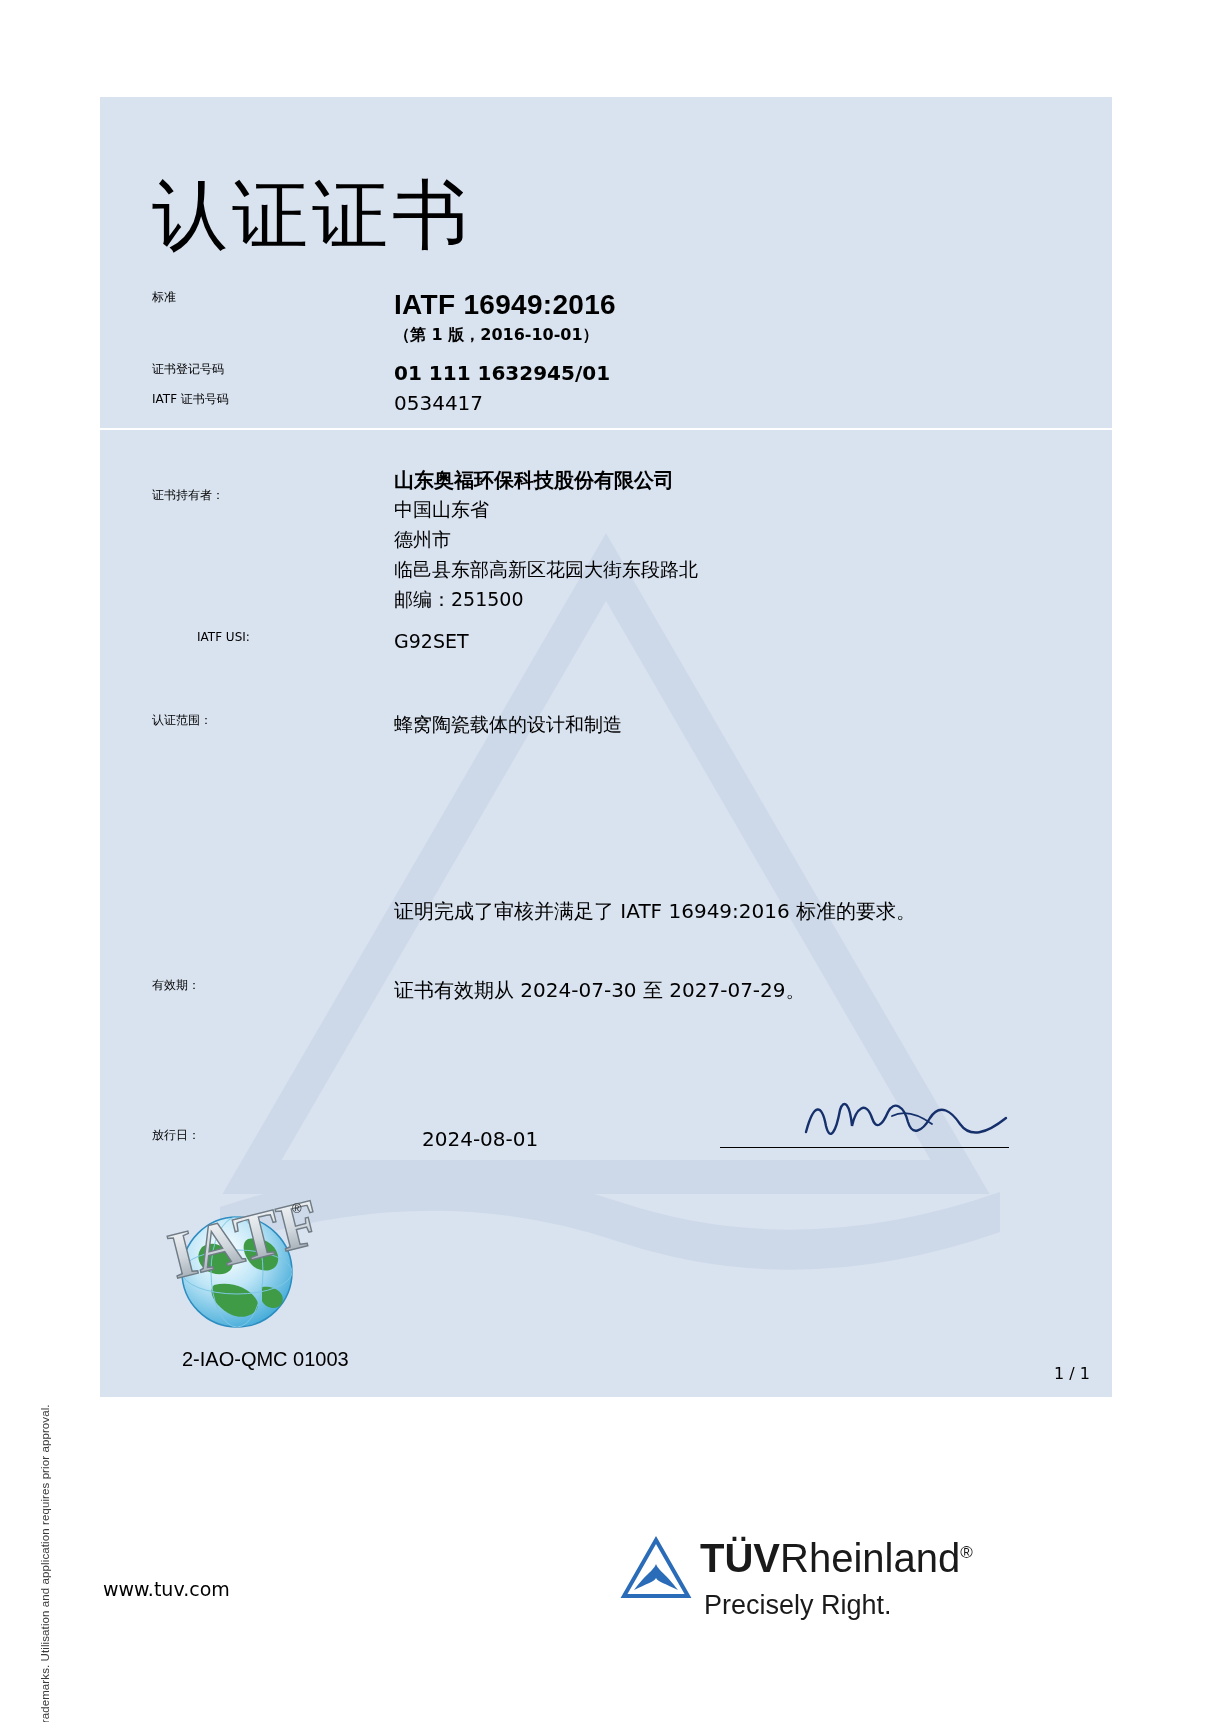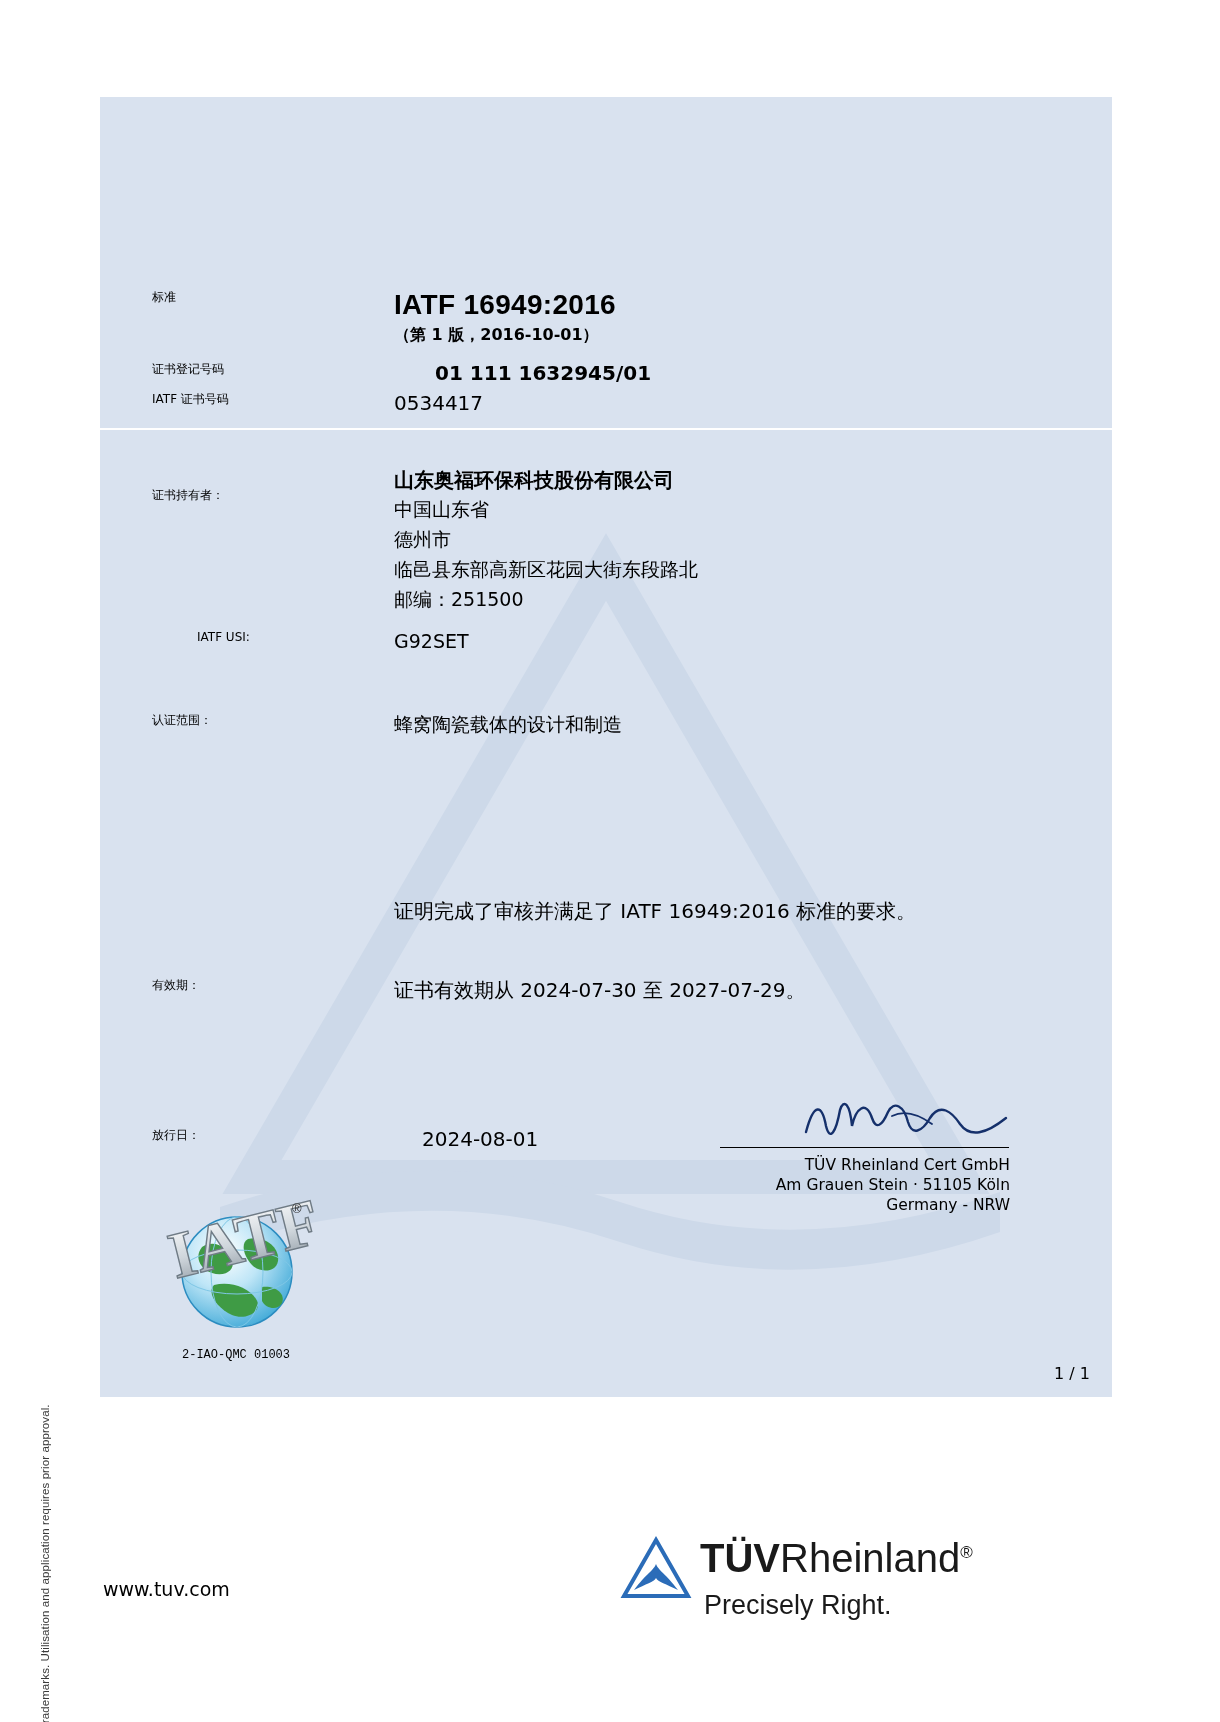--- a/index.html
+++ b/index.html
@@ -93,21 +93,20 @@
     font-family: "DejaVu Sans", sans-serif;
   }
   .val {
     position: absolute;
     font-size: 19px;
     color: #000;
     font-family: "DejaVu Sans", sans-serif;
   }
   .val-b {
     font-weight: bold;
-    margin-left: 41px;
   }
 
   .std-name {
     position: absolute;
     left: 294px;
     top: 192px;
     font-size: 28px;
     font-weight: bold;
     letter-spacing: 0.3px;
     font-family: "Liberation Sans", sans-serif;
@@ -179,22 +178,22 @@
     position: absolute;
     left: 52px;
     top: 1080px;
     width: 170px;
     height: 160px;
   }
   .doc-code {
     position: absolute;
     left: 82px;
     top: 1251px;
-    font-size: 12px;
-    font-family: Liberation Mono, monospace;
+    font-size: 20px;
+    font-family: Liberation Sans, sans-serif;
   }
   .page-num {
     position: absolute;
     right: 22px;
     bottom: 14px;
     font-size: 16px;
     font-family: "DejaVu Sans", sans-serif;
   }
 
   
@@ -248,20 +247,21 @@
 
   <svg class="watermark" viewBox="0 0 1012 1300" preserveAspectRatio="none">
     <polygon points="506,470 860,1080 152,1080" fill="none" stroke="#cdd9e9" stroke-width="34"></polygon>
     <polygon points="506,570 700,1010 312,1010" fill="none" stroke="#cdd9e9" stroke-width="0"></polygon>
     <path d="M120 1110 Q 330 1040 520 1105 Q 700 1165 900 1095 L 900 1135 Q 700 1205 520 1145 Q 330 1080 120 1150 Z" fill="#cdd9e9"></path>
   </svg>
 
   <div class="header-block"></div>
   <div class="divider"></div>
 
+  <div class="title">认证证书</div>
 
   <div class="lbl" style="left:52px; top:192px;">标准</div>
   <div class="std-name">IATF 16949:2016</div>
   <div class="std-sub">（第 1 版，2016-10-01）</div>
 
   <div class="lbl reg-lbl">证书登记号码</div>
   <div class="val val-b reg-val">01 111 1632945/01</div>
 
   <div class="lbl iatf-lbl">IATF 证书号码</div>
   <div class="val iatf-val">0534417</div>
@@ -285,25 +285,20 @@
   <div class="val valid-val">证书有效期从  2024-07-30 至  2027-07-29。</div>
 
   <div class="lbl issue-lbl">放行日：</div>
   <div class="val issue-val">2024-08-01</div>
 
   <svg class="sig-scribble" viewBox="0 0 220 60">
     <path d="M6 40 C 14 10, 22 12, 26 34 C 30 50, 36 40, 40 18 C 44 6, 50 12, 52 34 C 56 16, 66 8, 72 26 C 76 38, 82 34, 88 20 C 94 8, 104 14, 108 30 C 112 44, 122 40, 130 26 C 140 10, 152 20, 160 32 C 170 46, 186 42, 206 26" fill="none" stroke="#15306b" stroke-width="2.4" stroke-linecap="round"></path>
     <path d="M92 24 C 104 18, 118 22, 132 32" fill="none" stroke="#15306b" stroke-width="1.8" stroke-linecap="round"></path>
   </svg>
   <div class="sig-line"></div>
-  <div class="sig-addr">
-    <div>TÜV Rheinland Cert GmbH</div>
-    <div>Am Grauen Stein · 51105 Köln</div>
-    <div>Germany - NRW</div>
-  </div>
 
   <svg class="iatf-logo" viewBox="0 0 170 160">
     <defs>
       <radialGradient id="globeGrad" cx="38%" cy="32%" r="75%">
         <stop offset="0%" stop-color="#ffffff"></stop>
         <stop offset="45%" stop-color="#bfe6f7"></stop>
         <stop offset="100%" stop-color="#3ba7d6"></stop>
       </radialGradient>
       <linearGradient id="letterGrad" x1="0" y1="0" x2="0" y2="1">
         <stop offset="0%" stop-color="#ffffff"></stop>

